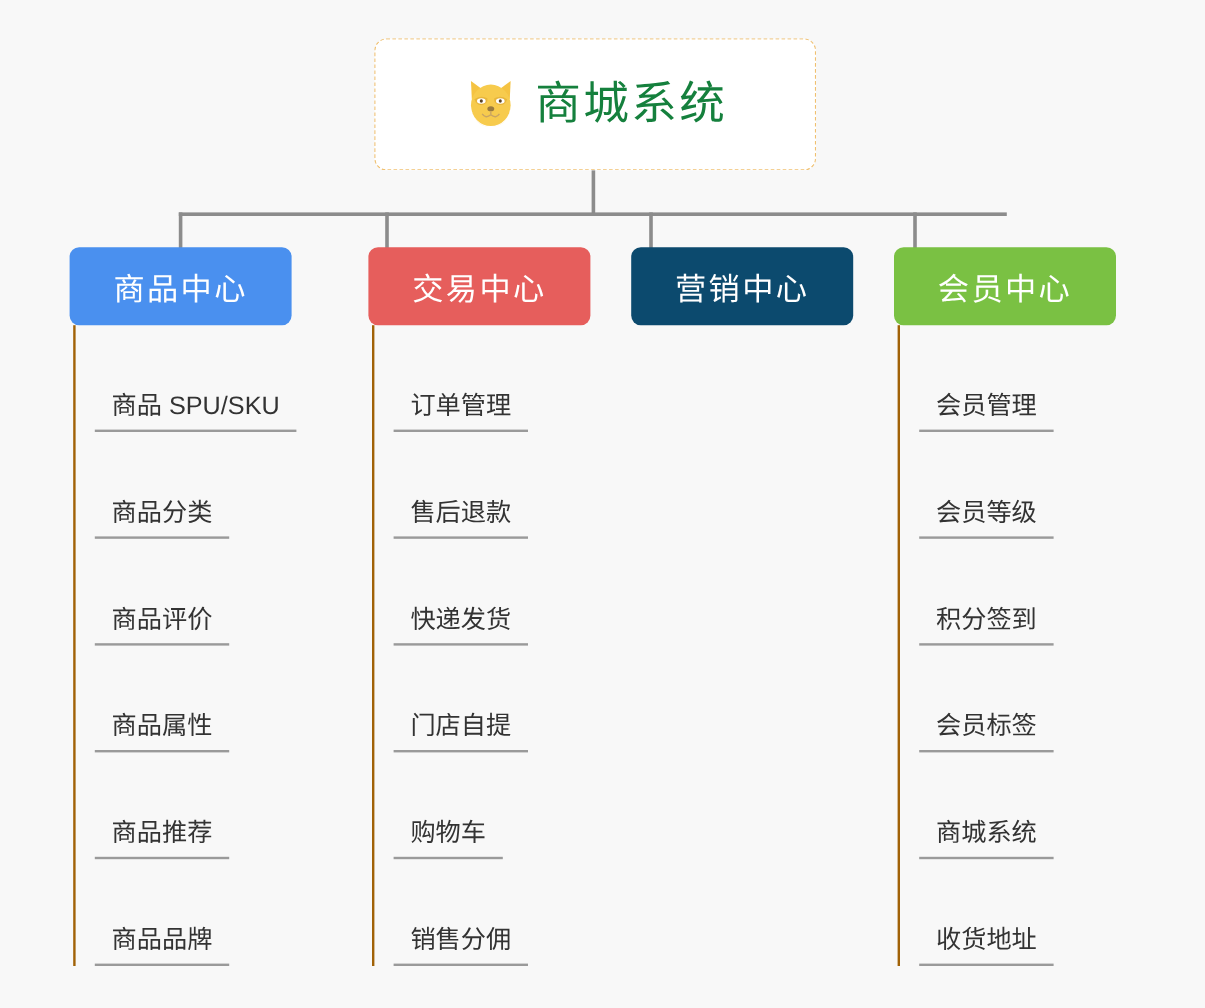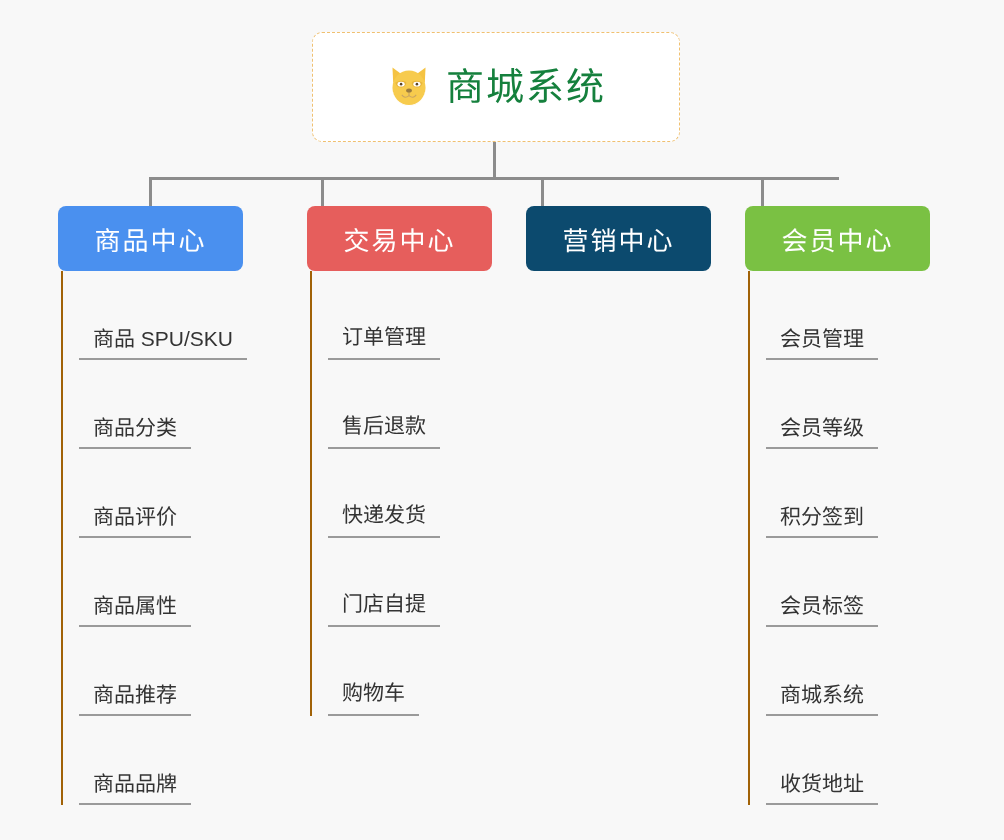--- a/index.html
+++ b/index.html
@@ -81,21 +81,21 @@
   .drop-2 { left: 321px; }
   .drop-3 { left: 541px; }
   .drop-4 { left: 761px; }
 
   
   .column {
     position: absolute;
     top: 206px;
   }
   .col-1 { left: 58px;  width: 330px; }
-  .col-2 { left: 307px; width: 300px; font-family: Liberation Mono, monospace; }
+  .col-2 { left: 307px; width: 300px; }
   .col-3 { left: 526px; width: 300px; }
   .col-4 { left: 745px; width: 300px; }
 
   .cat-header {
     width: 185px;
     height: 65px;
     box-sizing: border-box;
     border-radius: 8px;
     display: flex;
     align-items: center;
@@ -208,20 +208,23 @@
         </div>
       <div class="leaf">
           <span class="leaf-label">快递发货</span>
         </div>
       <div class="leaf">
           <span class="leaf-label">门店自提</span>
         </div>
       <div class="leaf">
           <span class="leaf-label">购物车</span>
         </div>
+      <div class="leaf">
+          <span class="leaf-label">销售分佣</span>
+        </div>
     </div>
   </div>
 
   <div class="column col-3">
     <div class="cat-header" style="background:#0c4a6e">营销中心</div>
   </div>
 
   <div class="column col-4">
     <div class="cat-header" style="background:#7ac143">会员中心</div>
     <div class="branch">

